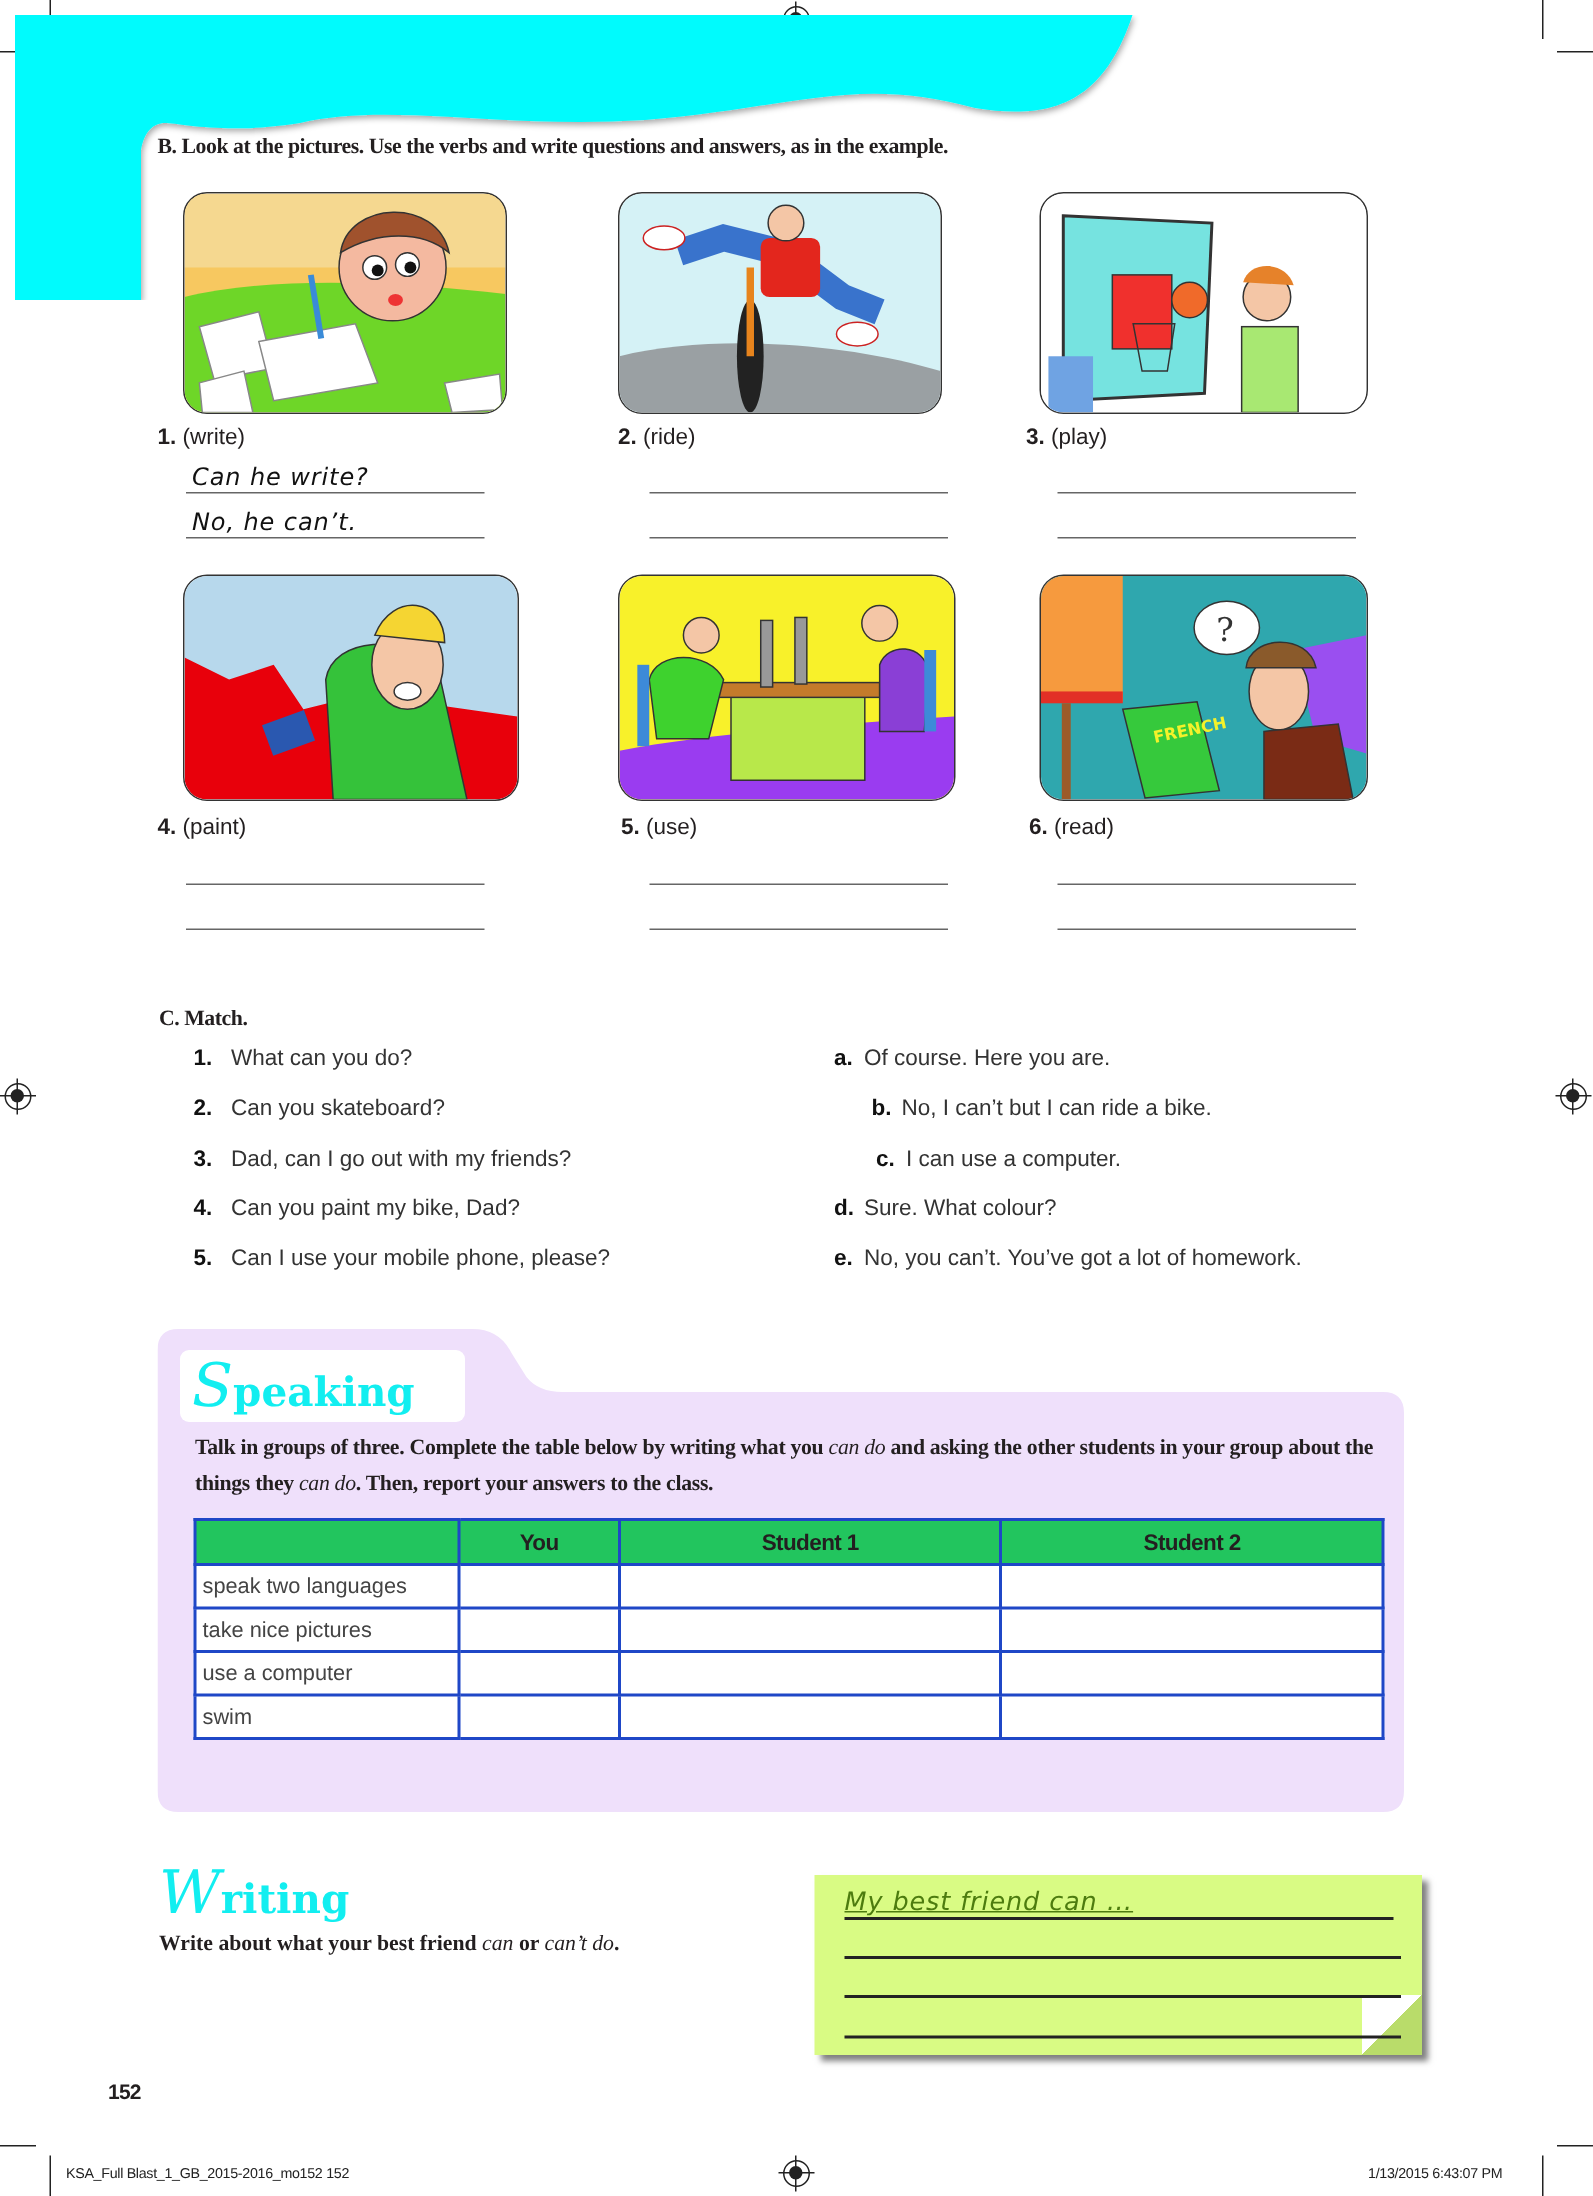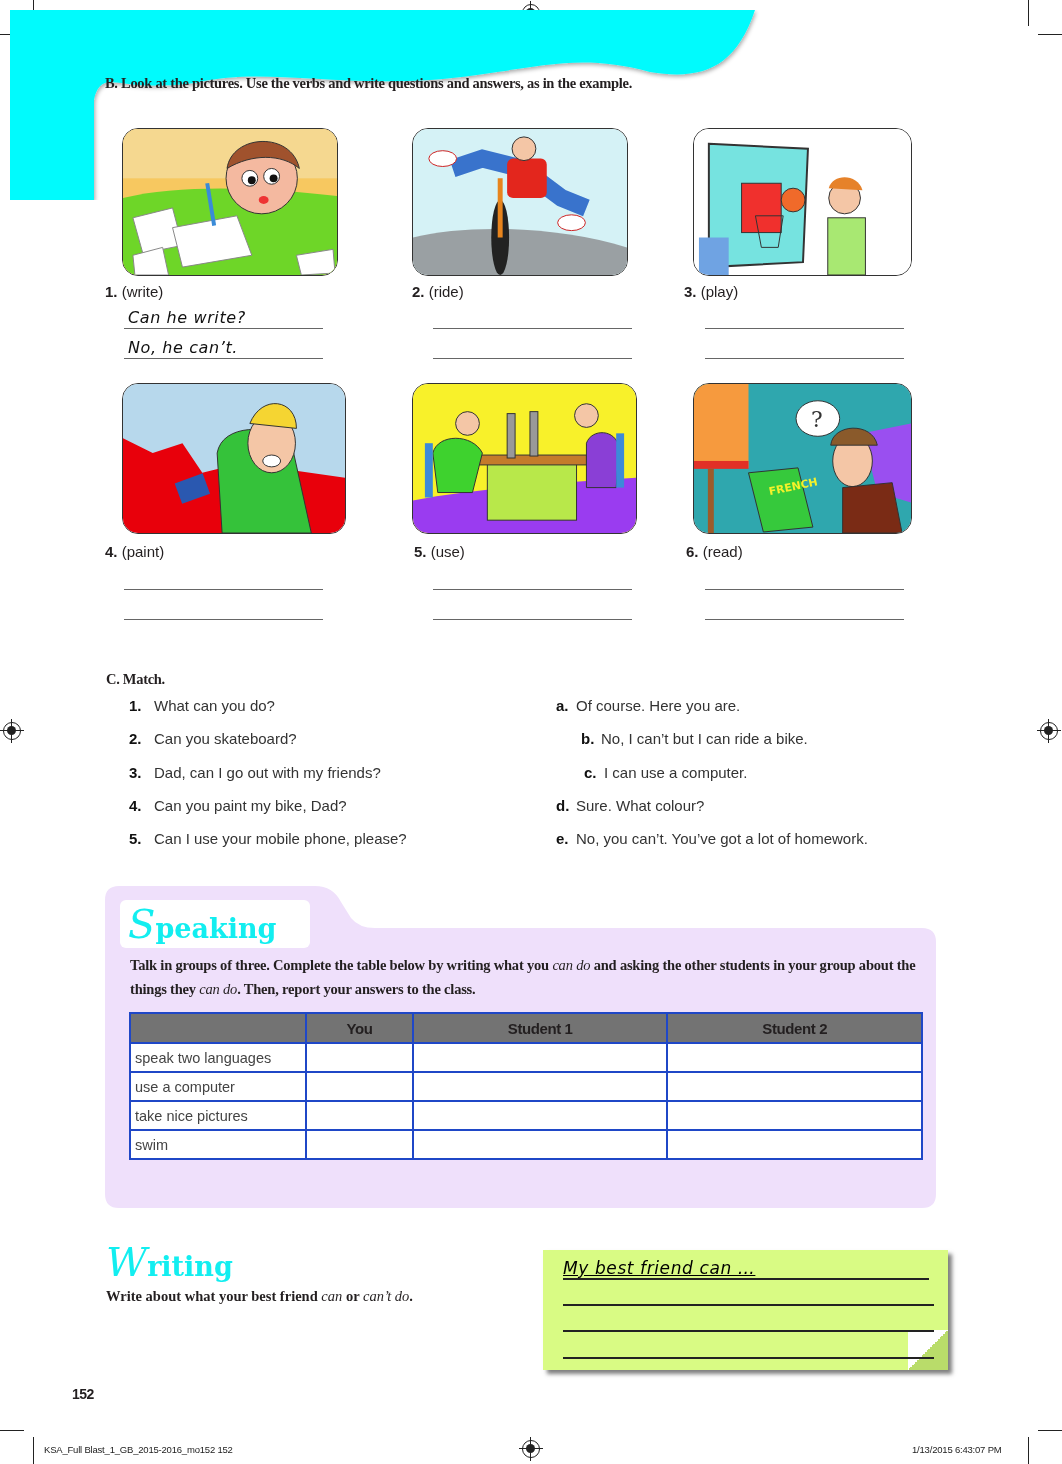--- a/index.html
+++ b/index.html
@@ -35,31 +35,31 @@
   
   .speak-bg { position: absolute; left: 105px; top: 886px; width: 831px; height: 322px; }
   .speak-title-box { position: absolute; left: 120px; top: 900px; width: 190px; height: 48px; background: #fff; border-radius: 6px; }
   .section-title { position: absolute; font-family: "DejaVu Serif", serif; font-weight: bold; color: #12eef0; }
   .section-title .cap { font-family: "DejaVu Serif", serif; font-style: italic; font-weight: normal; }
   .speak-instr { position: absolute; left: 130px; top: 953px; width: 800px; font-family: "Liberation Serif", serif; font-weight: bold; font-size: 14.5px; line-height: 24px; letter-spacing: -0.2px; color: #231f20; }
   .speak-instr i { font-weight: normal; }
 
   table.grid { position: absolute; left: 129px; top: 1012px; width: 794px; border-collapse: collapse; background: #fff; }
   table.grid th, table.grid td { border: 2px solid #1f47c7; font-size: 14.5px; height: 29px; }
-  table.grid th { background: #737373; font-weight: bold; font-size: 15px; letter-spacing: -0.4px; height: 30px; }
+  table.grid th { background: #22c55e; font-weight: bold; font-size: 15px; letter-spacing: -0.4px; height: 30px; }
   table.grid td { color: #444; padding-left: 4px; text-align: left; }
   table.grid td.first { width: 176px; }
 
   
   .writing-instr { position: absolute; left: 106px; top: 1288px; font-family: "Liberation Serif", serif; font-weight: bold; font-size: 14.5px; color: #231f20; }
   .writing-instr i { font-weight: normal; }
   .note { position: absolute; left: 543px; top: 1250px; width: 405px; height: 120px; background: #d9fb84; box-shadow: 4px 4px 4px rgba(0,0,0,0.5); }
   .note-corner { position: absolute; left: 908px; top: 1330px; width: 40px; height: 40px; background: linear-gradient(135deg, #ffffff 50%, #b9dc6a 50%); }
   .note-line { position: absolute; height: 1.5px; background: #222; }
-  .note-text { position: absolute; font-family: "DejaVu Sans", sans-serif; font-style: italic; font-size: 17px; color: #000000; text-decoration: underline; letter-spacing: 0.6px; }
+  .note-text { position: absolute; font-family: "DejaVu Sans", sans-serif; font-style: italic; font-size: 17px; color: #4d7c0f; text-decoration: underline; letter-spacing: 0.6px; }
 
   .page-num { position: absolute; left: 72px; top: 1386px; font-weight: bold; font-size: 14px; letter-spacing: -0.5px; }
   .slug { position: absolute; font-size: 9.5px; color: #222; letter-spacing: -0.2px; }
 </style>
 </head>
 <body>
 
 <div class="crop" style="left:33px;top:0;width:1px;height:26px;"></div>
 <div class="crop" style="left:0;top:34px;width:24px;height:1px;"></div>
 <div class="crop" style="left:1028px;top:0;width:1px;height:26px;"></div>
@@ -85,21 +85,21 @@
   <svg viewBox="0 0 770 190" preserveAspectRatio="none">
     <defs>
       <filter id="sh" x="-5%" y="-5%" width="110%" height="120%">
         <feDropShadow dx="1" dy="2" stdDeviation="2" flood-color="#000" flood-opacity="0.35"></feDropShadow>
       </filter>
     </defs>
     <path filter="url(#sh)" d="M0,0 L745,0 C725,60 690,70 640,62 C560,40 520,62 420,70 C320,76 250,58 190,72 C140,80 110,72 100,72 C92,72 86,78 84,90 L84,190 L0,190 Z" fill="#00fbfd"></path>
   </svg>
 </div>
 
-<div class="heading" style="left:105px;top:75px;font-family:Liberation Serif, serif;">B. Look at the pictures. Use the verbs and write questions and answers, as in the example.</div>
+<div class="heading" style="left:105px;top:90px;font-family:Liberation Serif, serif;">B. Look at the pictures. Use the verbs and write questions and answers, as in the example.</div>
 
 <div class="pic" style="left:122px;top:128px;width:216px;height:148px;">
   <svg viewBox="0 0 216 148" preserveAspectRatio="none">
     <rect width="216" height="148" fill="#f7c860"></rect>
     <rect y="0" width="216" height="50" fill="#f5d890"></rect>
     <path d="M0,70 C60,55 150,60 216,68 L216,148 L0,148 Z" fill="#6ed628"></path>
     <polygon points="10,90 50,80 60,118 20,126" fill="#fff" stroke="#888"></polygon>
     <polygon points="50,100 115,88 130,128 60,140" fill="#fff" stroke="#888"></polygon>
     <polygon points="175,128 212,122 214,146 180,148" fill="#fff" stroke="#888"></polygon>
     <polygon points="10,128 40,120 46,148 12,148" fill="#fff" stroke="#888"></polygon>
@@ -250,27 +250,27 @@
     </tr>
   </thead>
   <tbody>
     <tr>
       <td class="first">speak two languages</td>
       <td></td>
         <td></td>
         <td></td>
     </tr>
     <tr>
+      <td class="first">take nice pictures</td>
+      <td></td>
+        <td></td>
+        <td></td>
+    </tr>
+    <tr>
       <td class="first">use a computer</td>
-      <td></td>
-        <td></td>
-        <td></td>
-    </tr>
-    <tr>
-      <td class="first">take nice pictures</td>
       <td></td>
         <td></td>
         <td></td>
     </tr>
     <tr>
       <td class="first">swim</td>
       <td></td>
         <td></td>
         <td></td>
     </tr>

